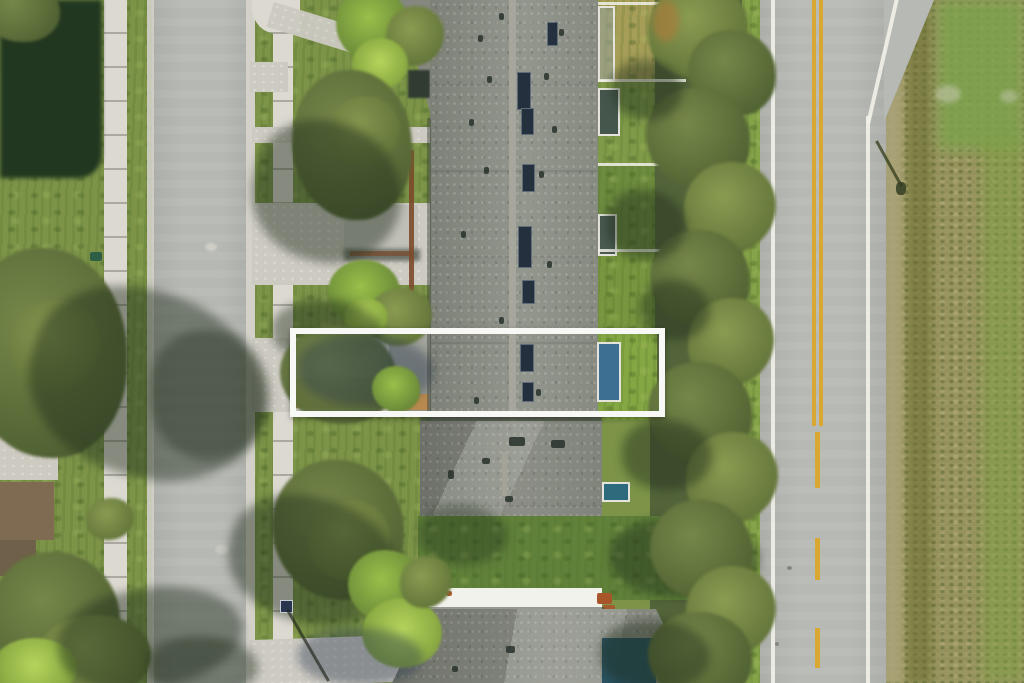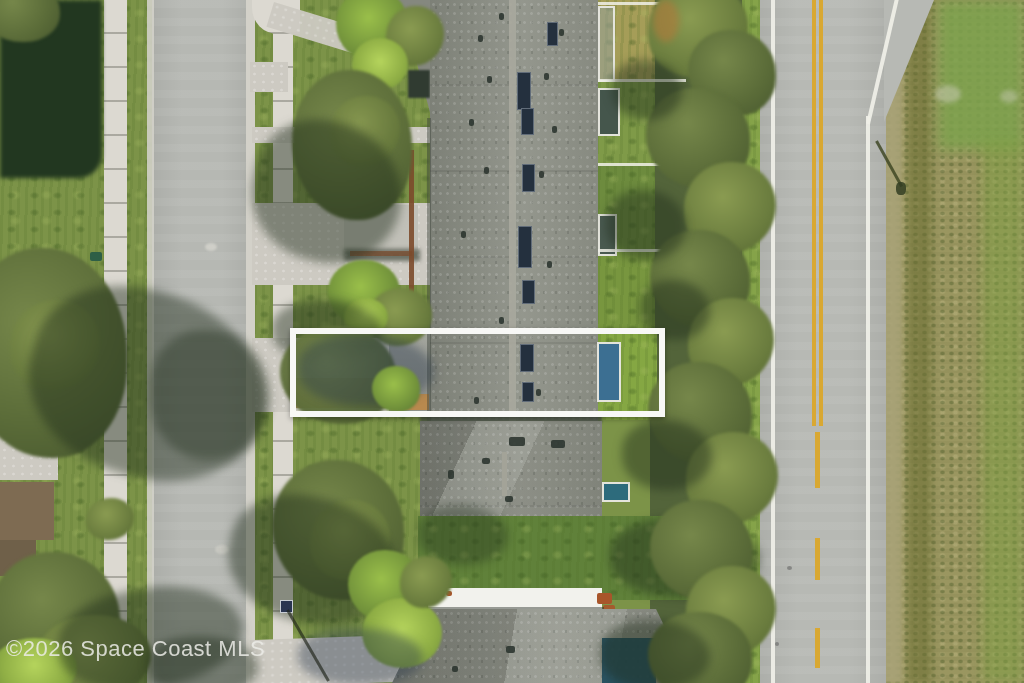--- a/index.html
+++ b/index.html
@@ -236,15 +236,14 @@
   <div class="ab shadeB" style="left:298px;top:628px;width:125px;height:57px;"></div>
   <div class="ab oakA" style="left:-10px;top:552px;width:130px;height:135px;"></div>
   <div class="ab oakB" style="left:36px;top:615px;width:115px;height:85px;"></div>
   <div class="ab palmB" style="left:-8px;top:638px;width:85px;height:60px;"></div>
   <div class="ab shade" style="left:58px;top:588px;width:185px;height:100px;transform:rotate(-10deg);"></div>
   <div class="ab shade" style="left:148px;top:636px;width:110px;height:60px;"></div>
   <div class="ab" style="left:280px;top:600px;width:11px;height:11px;background:#2a3550;border:1px solid #c8cdd4;"></div>
   <div class="ab" style="left:286px;top:610px;width:3px;height:82px;transform-origin:50% 0;transform:rotate(-30deg);background:rgba(30,36,24,.65);"></div>
 
   <div class="ab" id="hl-box" style="left:290px;top:328px;width:363px;height:77px;"></div>
-  <div class="ab" id="watermark">©2026 Space Coast MLS</div>
 
 </div>
 
 </body></html>

